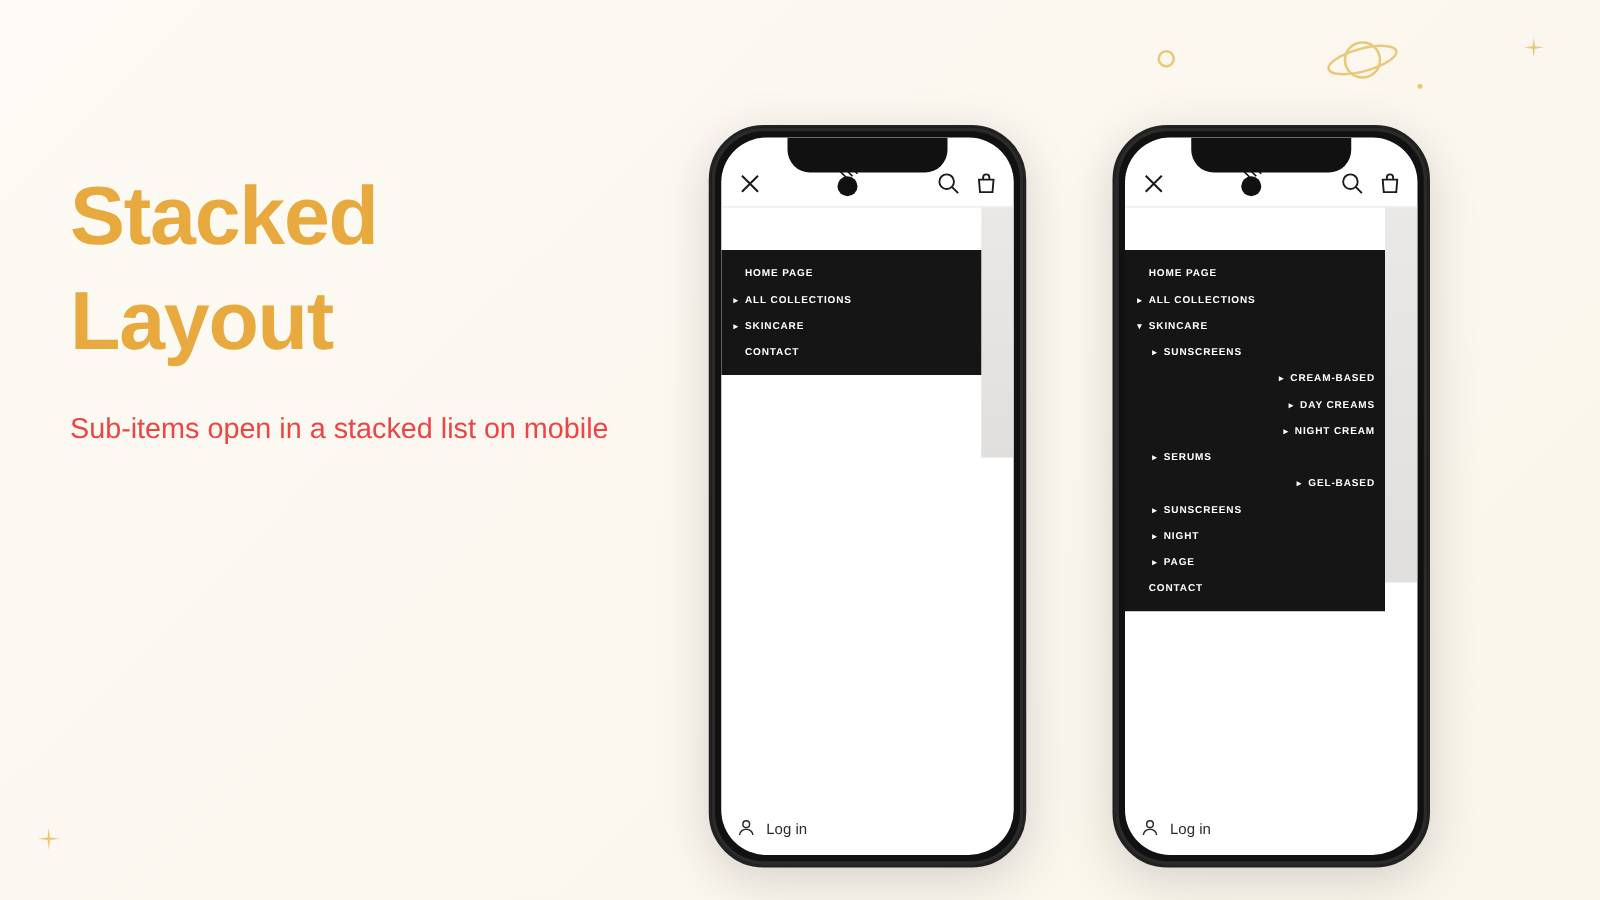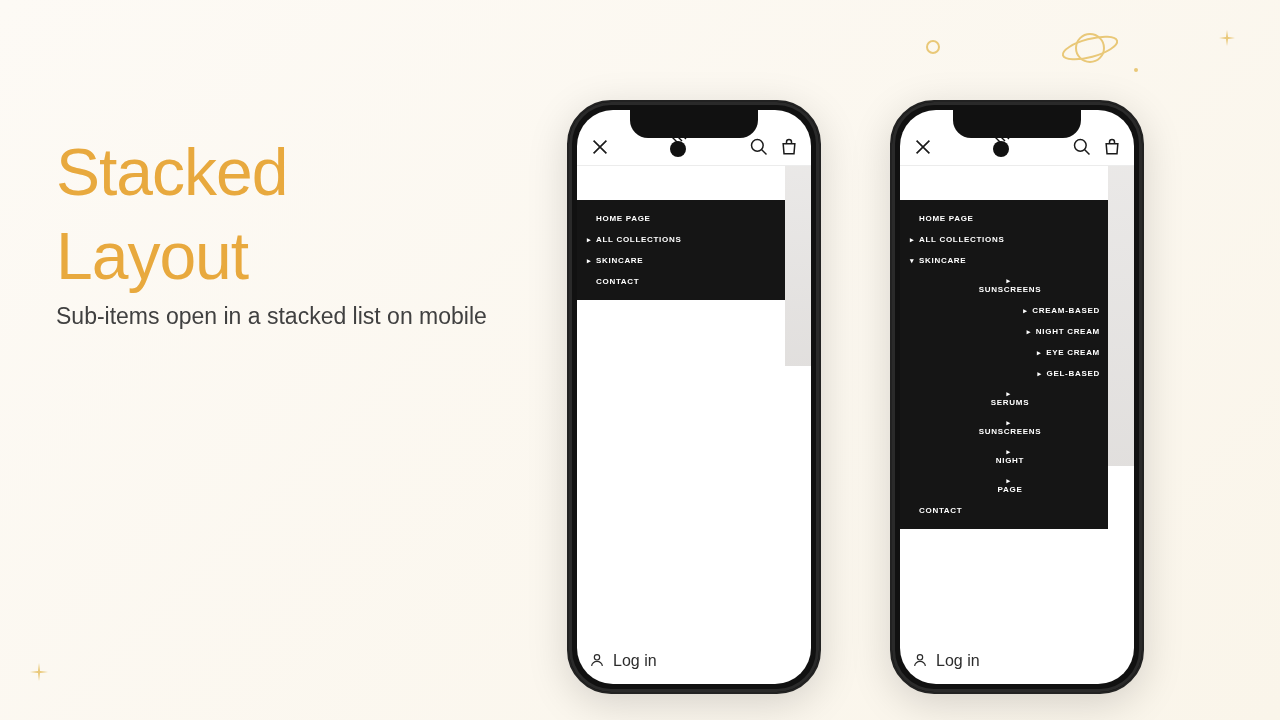--- a/index.html
+++ b/index.html
@@ -38,28 +38,29 @@
 .sparkle-deco.bl1 { bottom: 35px; left: 30px; }
 
 .heading-block {
   position: absolute;
   left: 56px;
   top: 130px;
   width: 440px;
 }
 .heading-title {
   font-size: 66px;
-  font-weight: 400;
+  font-weight: 700;
   line-height: 1.28;
   color: #e8a93e;
   letter-spacing: -1px;
 }
 .heading-sub {
+  margin-top: 26px;
   font-size: 23px;
-  color: #404040;
+  color: #ef4444;
   line-height: 1.5;
 }
 
 
 .phone {
   position: absolute;
   width: 254px;
   height: 594px;
   border-radius: 44px;
   background: #111;
@@ -158,32 +159,32 @@
 }
 .menu-item .caret {
   width: 8px;
   display: inline-flex;
   justify-content: center;
   margin-right: 3px;
   font-size: 7px;
 }
 .menu-item.no-caret .caret { visibility: hidden; }
 .lvl1 { padding-left: 0; }
-.lvl2 { padding-left: 12px; flex-direction: column; }
+.lvl2 { padding-left: 12px; }
 .lvl3 { padding-left: 24px; justify-content: flex-end; }
 
 
 .login-footer {
   position: absolute;
   bottom: 14px;
   left: 12px;
   display: flex;
-  align-items: flex-start;
+  align-items: flex-end;
   gap: 8px;
-  font-size: 16px;
+  font-size: 12px;
   color: #2c2c2c;
   cursor: pointer;
 }
 .login-footer .user-ic {
   width: 16px;
   height: 16px;
 }
 
 
 .side-btn {
@@ -344,33 +345,33 @@
       <div class="menu-item lvl2">
           <span class="caret">▸</span>
           <span>SUNSCREENS</span>
         </div>
       <div class="menu-item lvl3">
           <span class="caret">▸</span>
           <span>CREAM-BASED</span>
         </div>
       <div class="menu-item lvl3">
           <span class="caret">▸</span>
+          <span>DAY CREAMS</span>
+        </div>
+      <div class="menu-item lvl3">
+          <span class="caret">▸</span>
           <span>NIGHT CREAM</span>
         </div>
+      <div class="menu-item lvl2">
+          <span class="caret">▸</span>
+          <span>SERUMS</span>
+        </div>
       <div class="menu-item lvl3">
           <span class="caret">▸</span>
-          <span>EYE CREAM</span>
-        </div>
-      <div class="menu-item lvl3">
-          <span class="caret">▸</span>
           <span>GEL-BASED</span>
-        </div>
-      <div class="menu-item lvl2">
-          <span class="caret">▸</span>
-          <span>SERUMS</span>
         </div>
       <div class="menu-item lvl2">
           <span class="caret">▸</span>
           <span>SUNSCREENS</span>
         </div>
       <div class="menu-item lvl2">
           <span class="caret">▸</span>
           <span>NIGHT</span>
         </div>
       <div class="menu-item lvl2">

